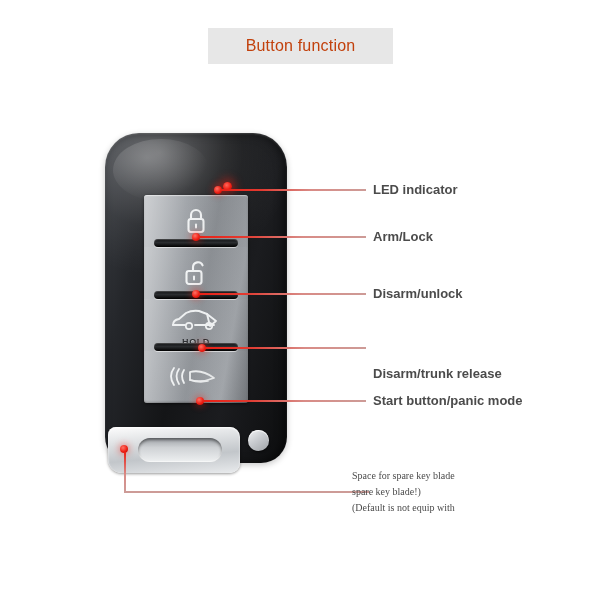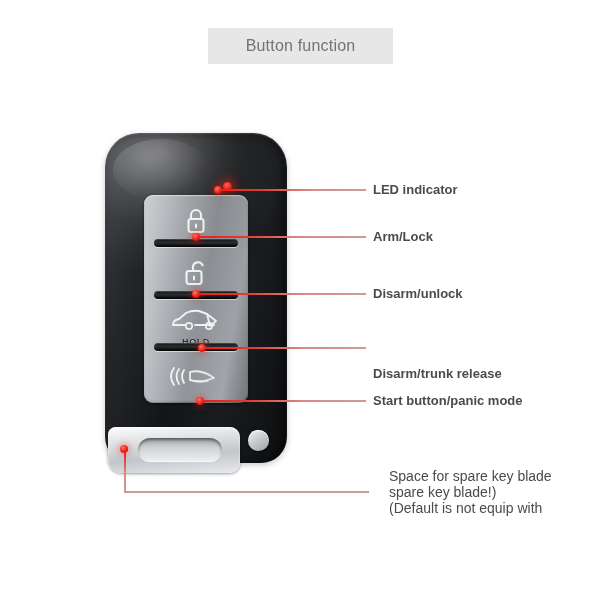--- a/index.html
+++ b/index.html
@@ -25,21 +25,21 @@
     top: 28px;
     width: 185px;
     height: 36px;
     background: #e7e7e7;
     display: flex;
     align-items: center;
     justify-content: center;
   }
   #header-title {
     font-size: 16px;
-    color: #737373;
+    color: #c2410c;
     letter-spacing: 0.2px;
     white-space: nowrap;
   }
 
   
   #keyfob {
     position: absolute;
     left: 105px;
     top: 133px;
     width: 182px;
@@ -72,21 +72,21 @@
     pointer-events: none;
   }
 
   
   #keypad {
     position: absolute;
     left: 39px;
     top: 62px;
     width: 104px;
     height: 208px;
-    border-radius: 9px;
+    border-radius: 3px;
     background: linear-gradient(100deg, #b9bcc0 0%, #9ea2a7 30%, #8c9095 55%, #aaaeb3 80%, #7d8186 100%);
     box-shadow:
       inset 0 1px 1px rgba(255,255,255,0.55),
       inset 0 -1px 2px rgba(0,0,0,0.35),
       0 1px 3px rgba(0,0,0,0.5);
     overflow: hidden;
   }
   .keybtn {
     position: absolute;
     left: 0;
@@ -201,26 +201,27 @@
   #blade-leader-h {
     position: absolute;
     left: 124px;
     top: 491px;
     width: 245px;
     height: 1.6px;
     background: #cd9b97;
   }
   #blade-label {
     position: absolute;
-    left: 389px;
+    left: 352px;
     top: 468px;
-    font-size: 14px;
+    font-size: 10px;
     line-height: 16px;
     color: #4b4b4b;
     white-space: nowrap;
+    font-family: Liberation Serif, serif;
   }
 </style>
 </head>
 <body>
 
 <div id="page">
 
   <div id="header-banner">
     <div id="header-title">Button function</div>
   </div>

